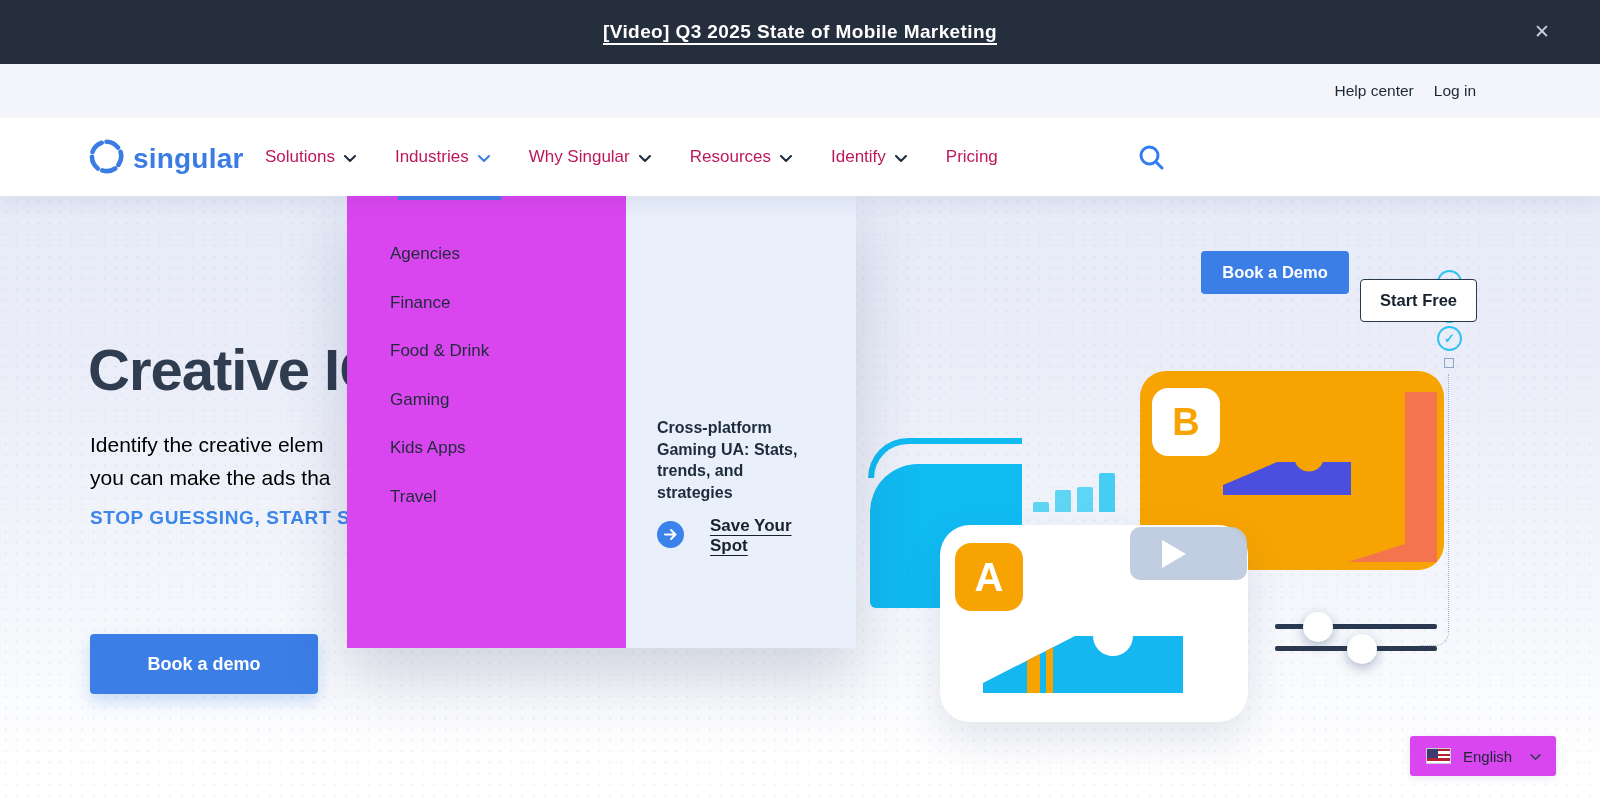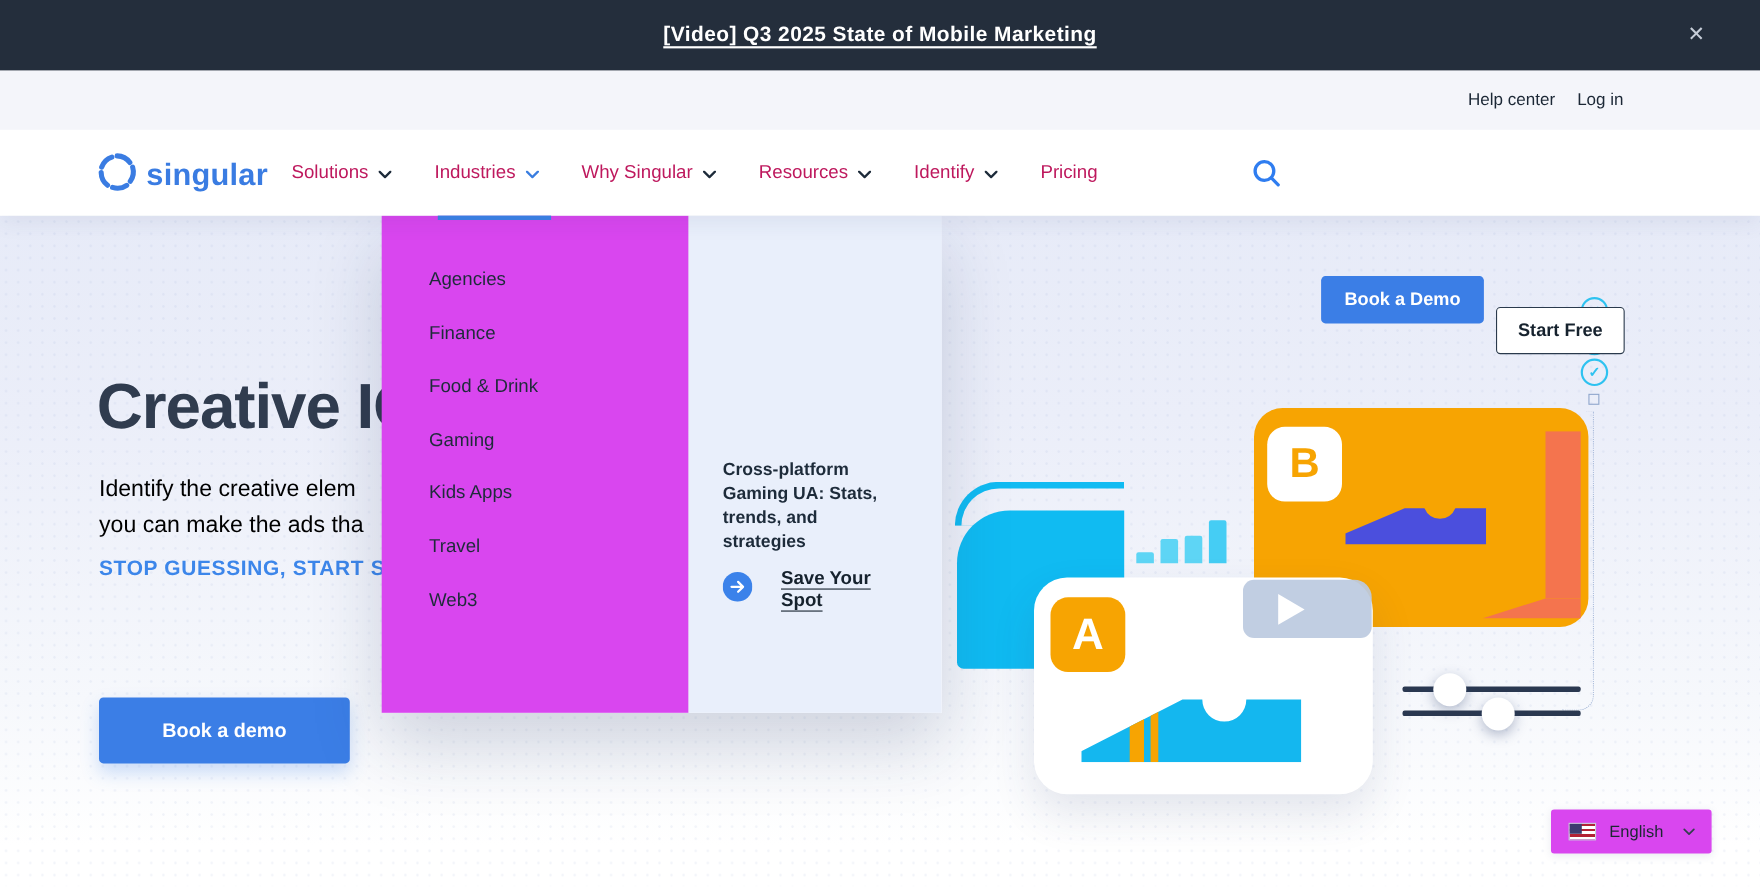--- a/index.html
+++ b/index.html
@@ -242,21 +242,20 @@
   <div class="abs illus slider-knob" style="left:1347px; top:634px;"></div>
 
   <div class="abs dropdown">
     <div class="dd-left">
       <div class="dd-item">Agencies</div>
       <div class="dd-item">Finance</div>
       <div class="dd-item">Food &amp; Drink</div>
       <div class="dd-item">Gaming</div>
       <div class="dd-item">Kids Apps</div>
       <div class="dd-item">Travel</div>
-      <div class="dd-item">Web3</div>
     </div>
     <div class="dd-right">
       <div class="dd-promo-title">Cross-platform Gaming UA: Stats, trends, and strategies</div>
       <div class="dd-promo-cta">
         <span>
           <svg width="27" height="27" viewBox="0 0 27 27">
             <circle cx="13.5" cy="13.5" r="13.5" fill="#3b82ea"></circle>
             <path d="M8 13.5h10 M14 9l4.5 4.5L14 18" stroke="#ffffff" stroke-width="2" fill="none" stroke-linecap="round" stroke-linejoin="round"></path>
           </svg>
         </span>

